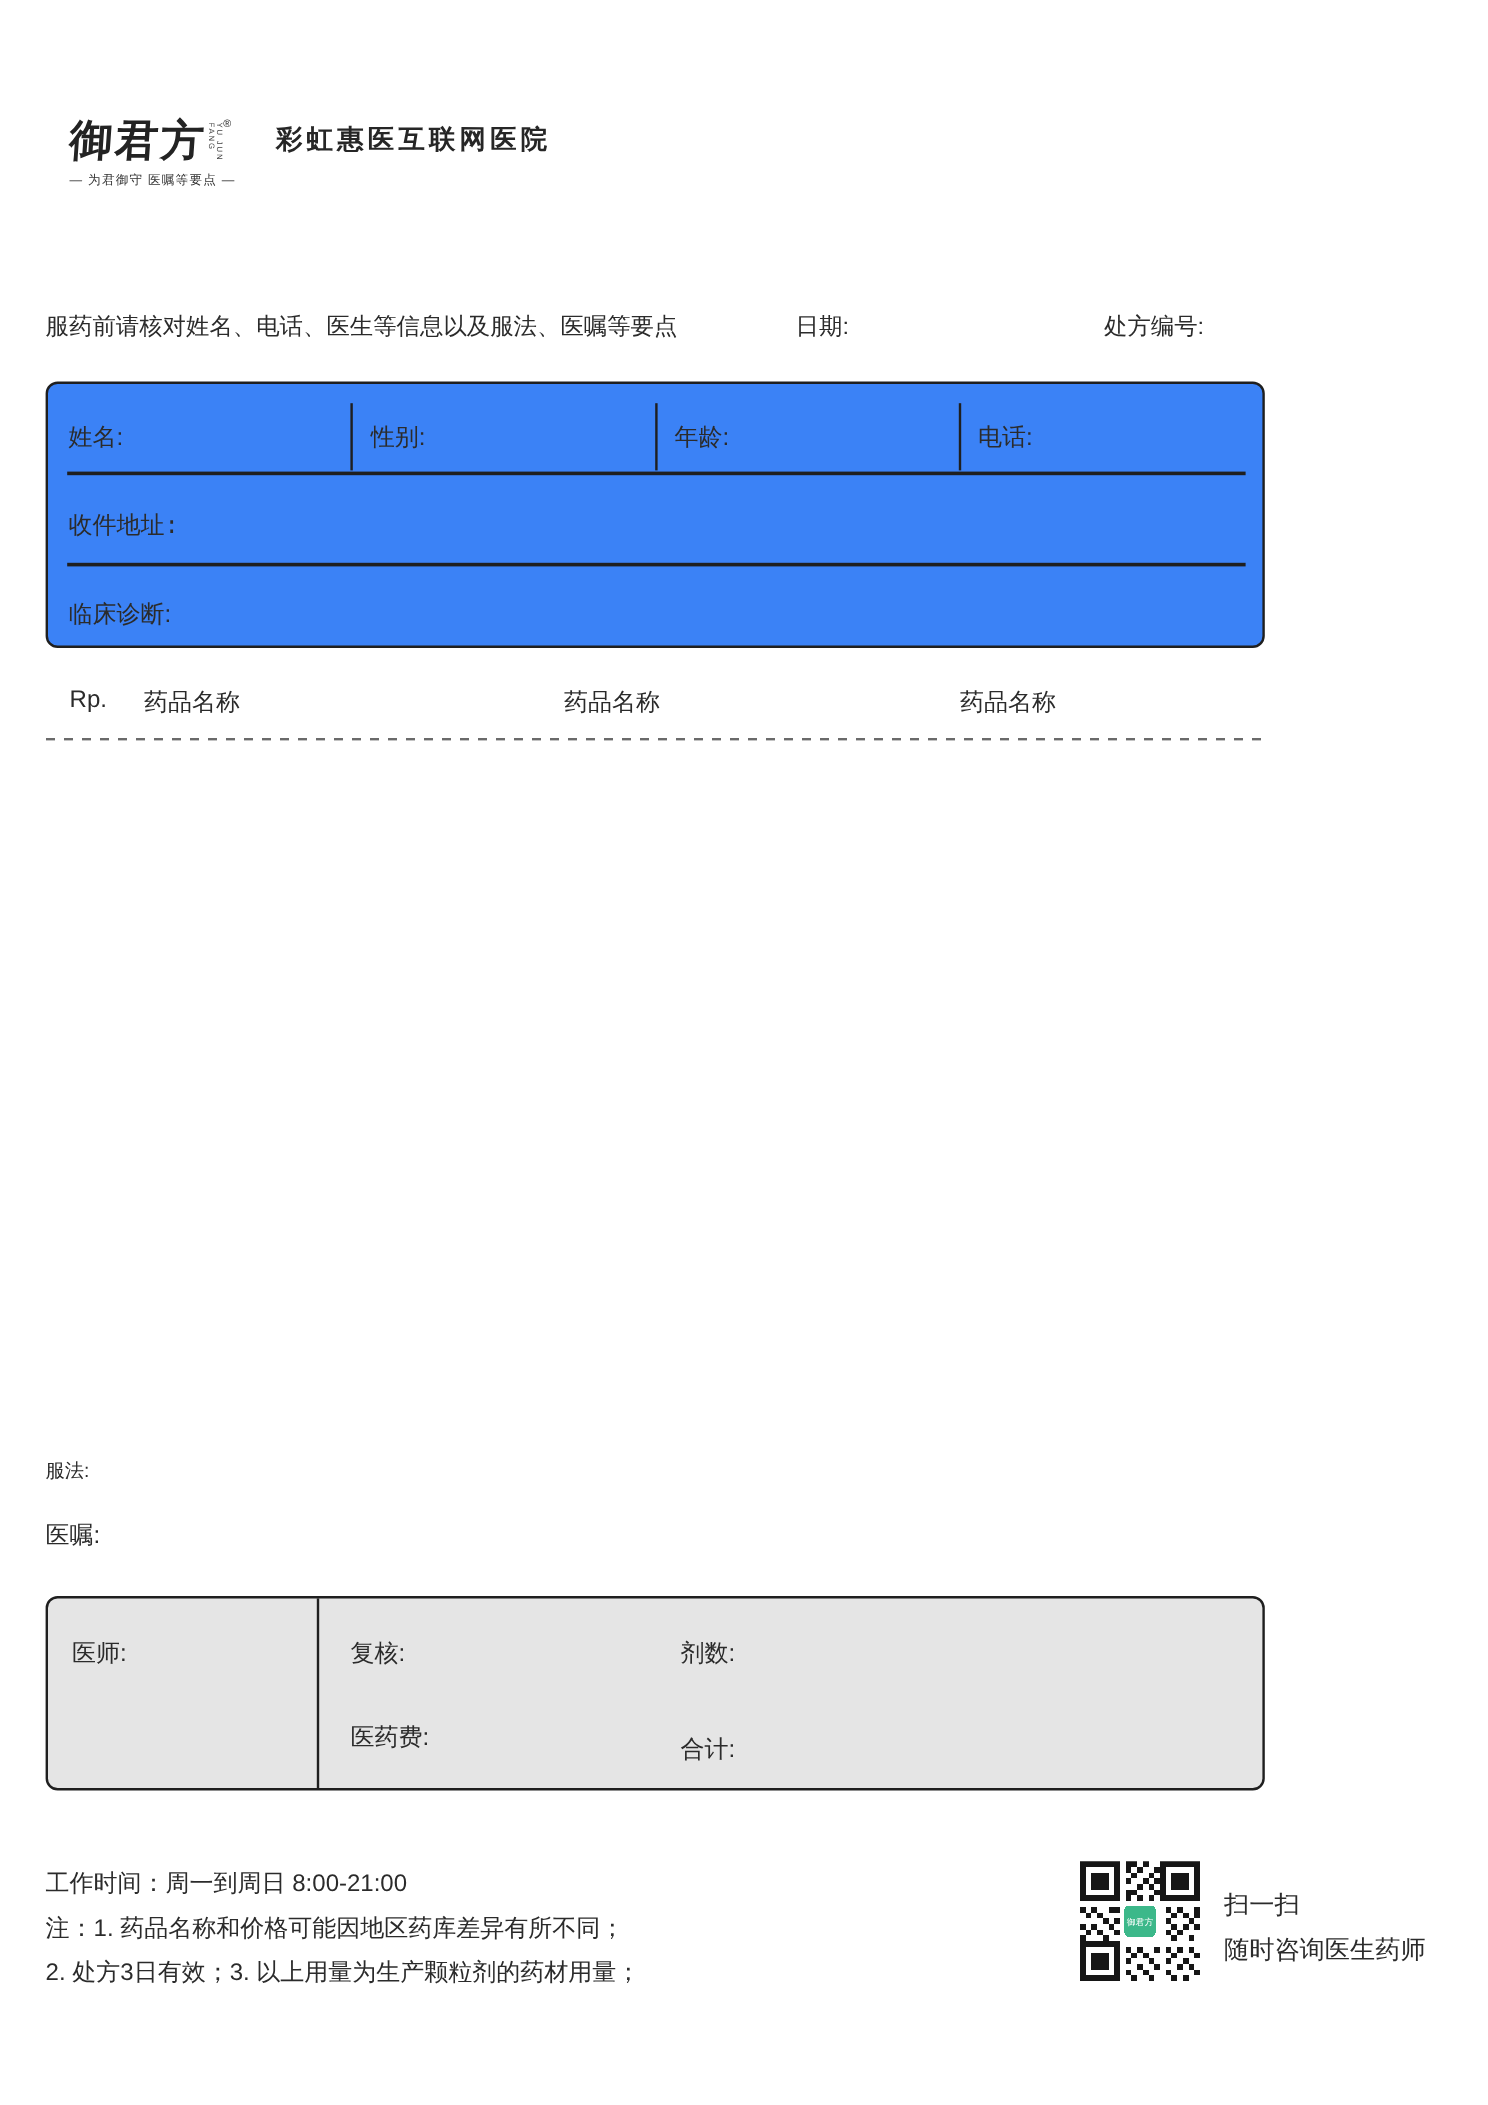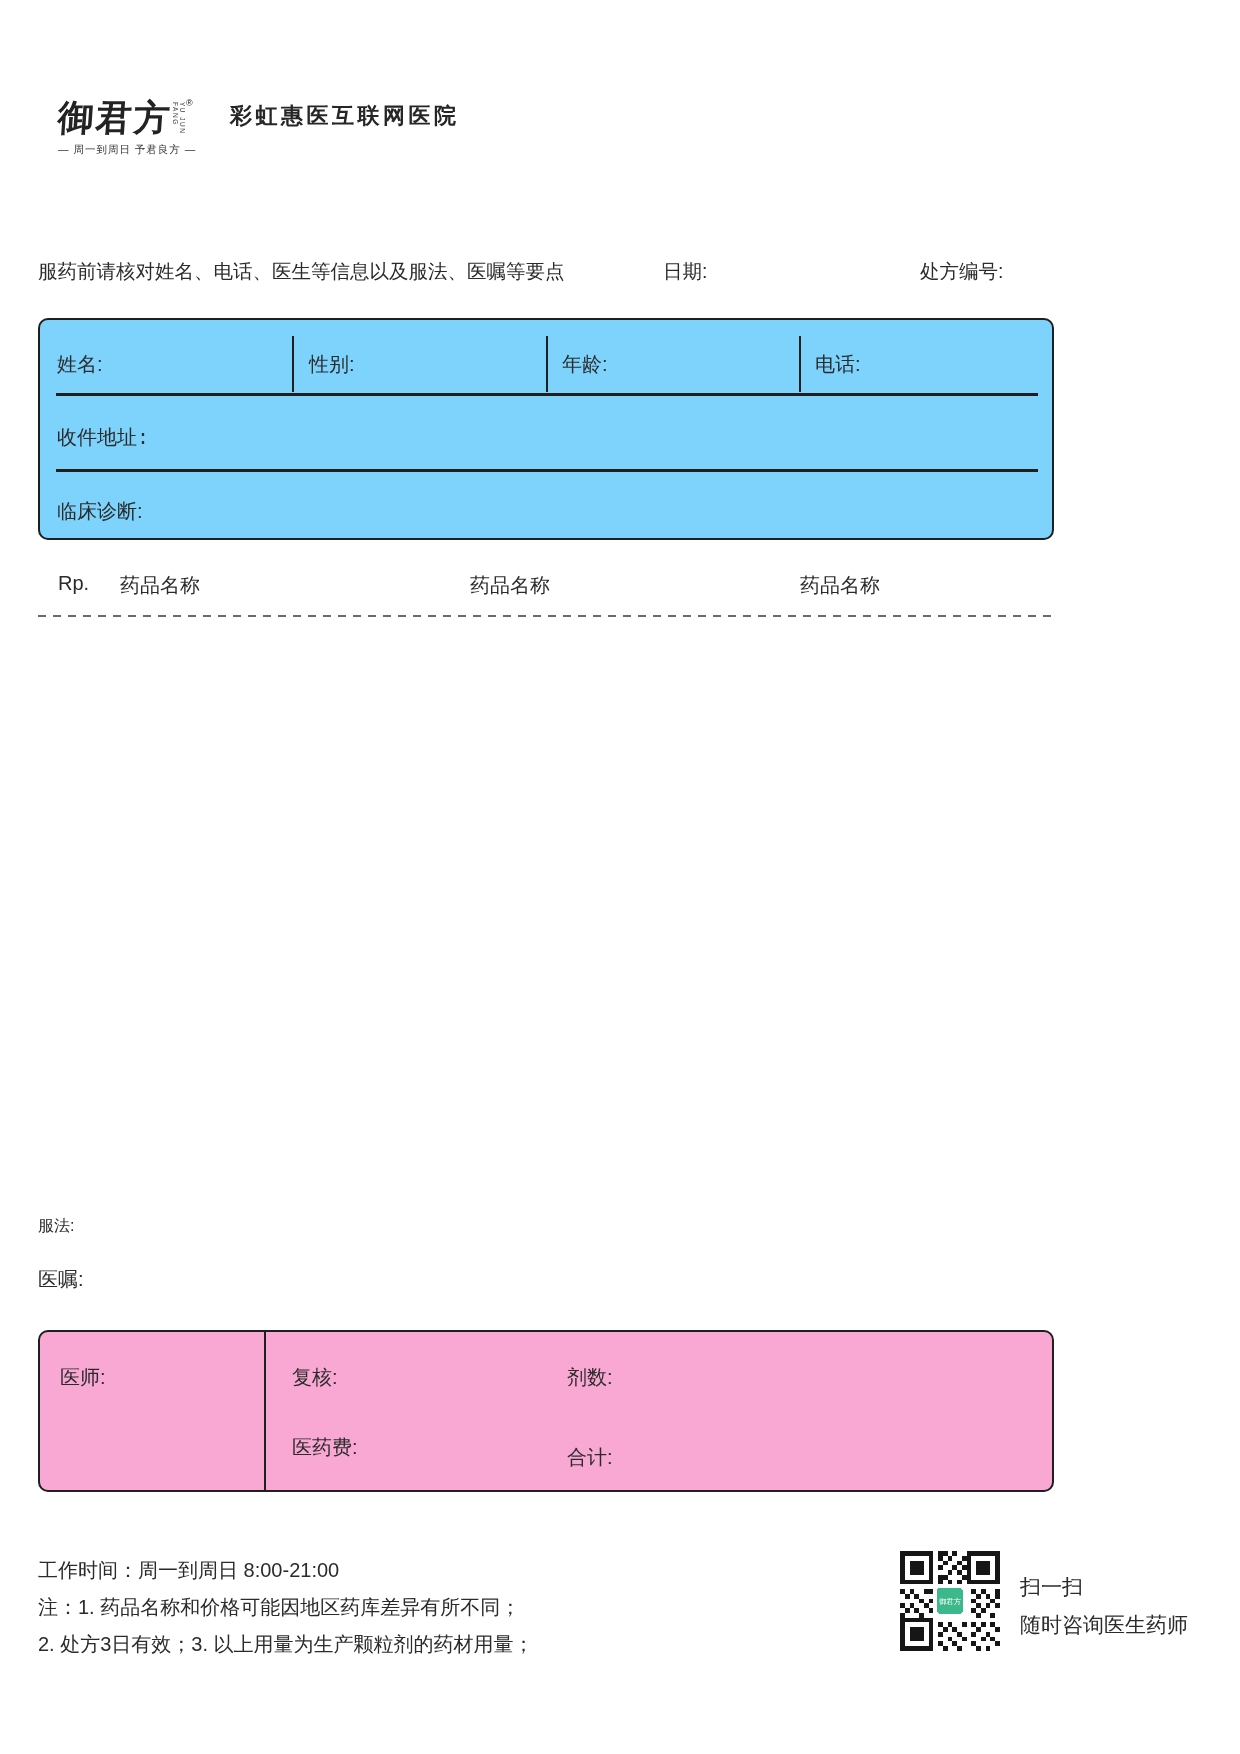--- a/index.html
+++ b/index.html
@@ -35,21 +35,21 @@
 
   
   .notice-row { position:absolute; top:258px; left:0; width:100%; font-size:19.5px; color:#2b2b2b; }
   .notice-text { position:absolute; left:38px; top:0; white-space:nowrap; }
   .date-label { position:absolute; left:663px; top:0; }
   .rxno-label { position:absolute; left:920px; top:0; }
 
   
   .patient-box {
     position:absolute; left:38px; top:318px; width:1016px; height:222px;
-    border:2.5px solid #1f1f1f; border-radius:10px; background:#7dd3fc;
+    border:2.5px solid #1f1f1f; border-radius:10px; background:#3b82f6;
   }
   .p-row1 { position:absolute; top:0; left:0; width:100%; height:74px; }
   .p-label { position:absolute; font-size:20px; color:#2b2b2b; top:31px; }
   .p-label.c1 { left:17px; }
   .p-label.c2 { left:269px; }
   .p-label.c3 { left:522px; }
   .p-label.c4 { left:775px; }
   .p-vline { position:absolute; top:16px; height:56px; width:2px; background:#1f1f1f; }
   .p-vline.v1 { left:252px; }
   .p-vline.v2 { left:506px; }
@@ -72,21 +72,21 @@
     background:repeating-linear-gradient(90deg,#6a6a6a 0 8px,transparent 8px 15px);
   }
 
   
   .usage-label  { position:absolute; left:38px; top:1216px; font-size:16px; }
   .advice-label { position:absolute; left:38px; top:1266px; font-size:20px; }
 
   
   .sign-box {
     position:absolute; left:38px; top:1330px; width:1016px; height:162px;
-    border:2.5px solid #1f1f1f; border-radius:10px; background:#f9a8d4;
+    border:2.5px solid #1f1f1f; border-radius:10px; background:#e5e5e5;
   }
   .s-vline { position:absolute; left:224px; top:0; bottom:0; width:2px; background:#1f1f1f; }
   .s-label { position:absolute; font-size:20px; color:#2b2b2b; }
   .s-doctor { left:20px;  top:32px; }
   .s-review { left:252px; top:32px; }
   .s-dose   { left:527px; top:32px;text-align:right; }
   .s-fee    { left:252px; top:102px; }
   .s-total  { left:527px; top:112px; }
 
   
@@ -100,21 +100,21 @@
 <body>
 
 <div class="page">
 
   <div class="brand">
     <div class="brand-row">
       <span class="brand-name">御君方</span>
       <span class="brand-vert">YU JUN FANG</span>
       <span class="brand-reg">®</span>
     </div>
-    <div class="brand-tagline">— 周一到周日 予君良方 —</div>
+    <div class="brand-tagline">— 为君御守 医嘱等要点 —</div>
   </div>
 
   <div class="hospital-title">彩虹惠医互联网医院</div>
 
   <div class="notice-row">
     <span class="notice-text">服药前请核对姓名、电话、医生等信息以及服法、医嘱等要点</span>
     <span class="date-label">日期:</span>
     <span class="rxno-label">处方编号:</span>
   </div>
 

